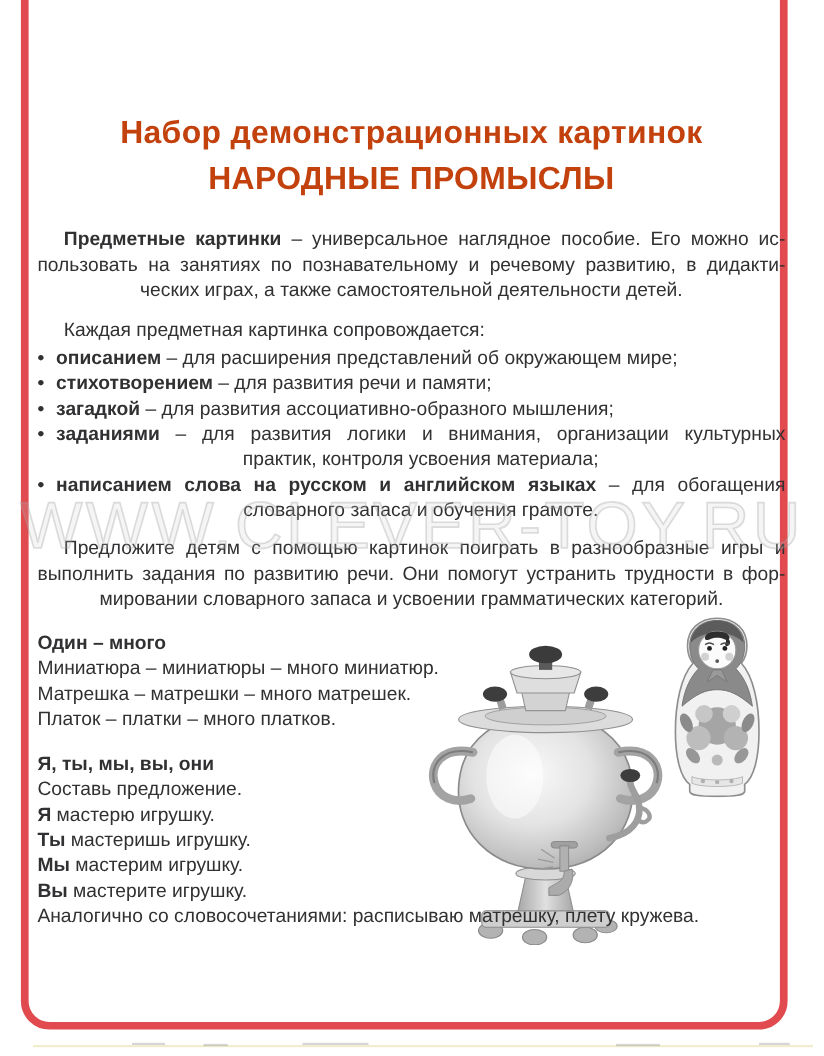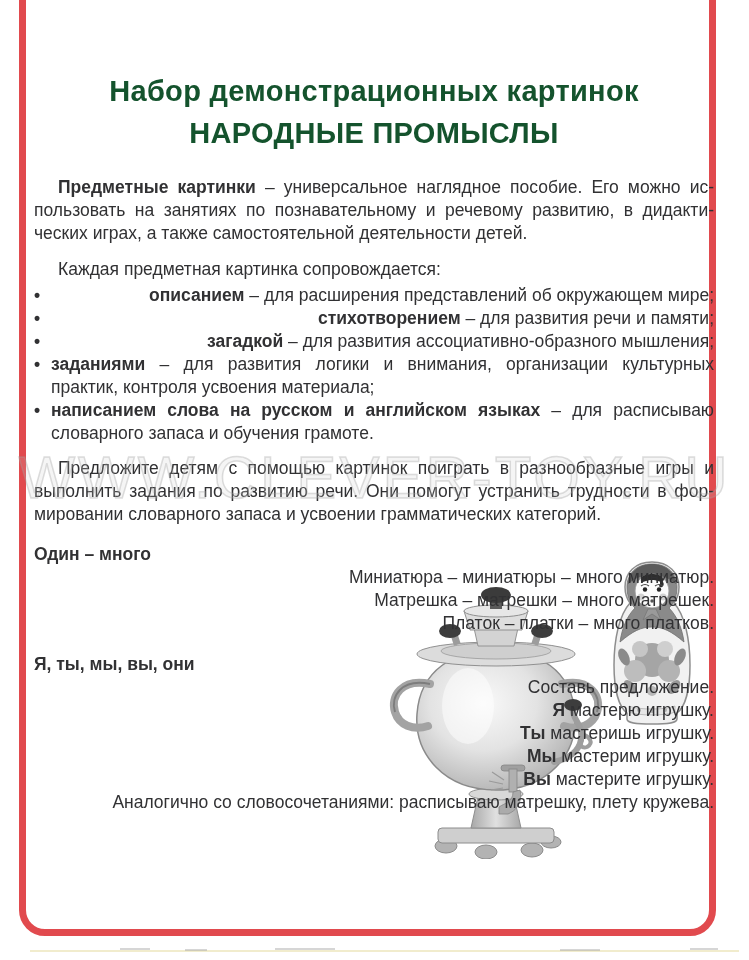--- a/index.html
+++ b/index.html
@@ -12,37 +12,37 @@
     position:absolute;left:19px;top:-34px;width:697px;height:970px;
     border:7px solid #e14a4e;border-radius:26px;
     box-sizing:border-box;pointer-events:none;z-index:1;
   }
   .content{
     position:absolute;left:34px;top:0;width:680px;z-index:3;
     font-size:17.5px;line-height:23px;
   }
   .titles{
     padding-top:70px;text-align:center;font-weight:bold;
-    font-size:29px;line-height:42px;color:#14532d;letter-spacing:.3px;
+    font-size:29px;line-height:42px;color:#c2410c;letter-spacing:.3px;margin-top:30px;
   }
   .para{margin-top:22px;}
   .jl{text-align:justify;text-align-last:justify;}
-  .jend{text-align:left;}
+  .jend{text-align:center;}
   .ind{text-indent:24px;}
   .lead{margin-top:13px;padding-left:24px;}
   .bullets{margin-top:3px;}
   .brow{display:flex;}
   .dot{width:17px;flex:0 0 17px;font-weight:bold;}
   .btxt{flex:1;}
   .p2{margin-top:12px;}
   .sec1{margin-top:17px;}
   .sec2{margin-top:18px;}
   .h{font-weight:bold;}
   b{font-weight:bold;margin-top:36px;}
-  .tline{text-align:right;}
+  .tline{text-align:left;}
   .watermark{
     position:absolute;left:0;top:443px;width:749px;z-index:4;
     text-align:center;font-weight:normal;font-size:60px;letter-spacing:3px;
     color:rgba(200,200,200,0.18);
     -webkit-text-stroke:1.5px rgba(160,160,160,0.35);
     pointer-events:none;white-space:nowrap;
   }
   .img-wrap{position:absolute;z-index:2;}
   #samovar{left:386px;top:584px;width:218px;height:275px;}
   #matryoshka{left:611px;top:560px;width:82px;height:165px;}
@@ -94,21 +94,21 @@
       <div class="brow">
         <span class="dot">•</span>
         <div class="btxt">
           <div class="jl"><b>заданиями</b><span> – для развития логики и внимания, организации культурных</span></div>
           <div class="jend">практик, контроля усвоения материала;</div>
         </div>
       </div>
       <div class="brow">
         <span class="dot">•</span>
         <div class="btxt">
-          <div class="jl"><b>написанием слова на русском и английском языках</b><span> – для расписываю</span></div>
+          <div class="jl"><b>написанием слова на русском и английском языках</b><span> – для обогащения</span></div>
           <div class="jend">словарного запаса и обучения грамоте.</div>
         </div>
       </div>
     </div>
 
   <div class="para p2">
       <div class="jl ind">Предложите детям с помощью картинок поиграть в разнообразные игры и</div>
       <div class="jl">выполнить задания по развитию речи. Они помогут устранить трудности в фор-</div>
       <div class="jend">мировании словарного запаса и усвоении грамматических категорий.</div>
     </div>

